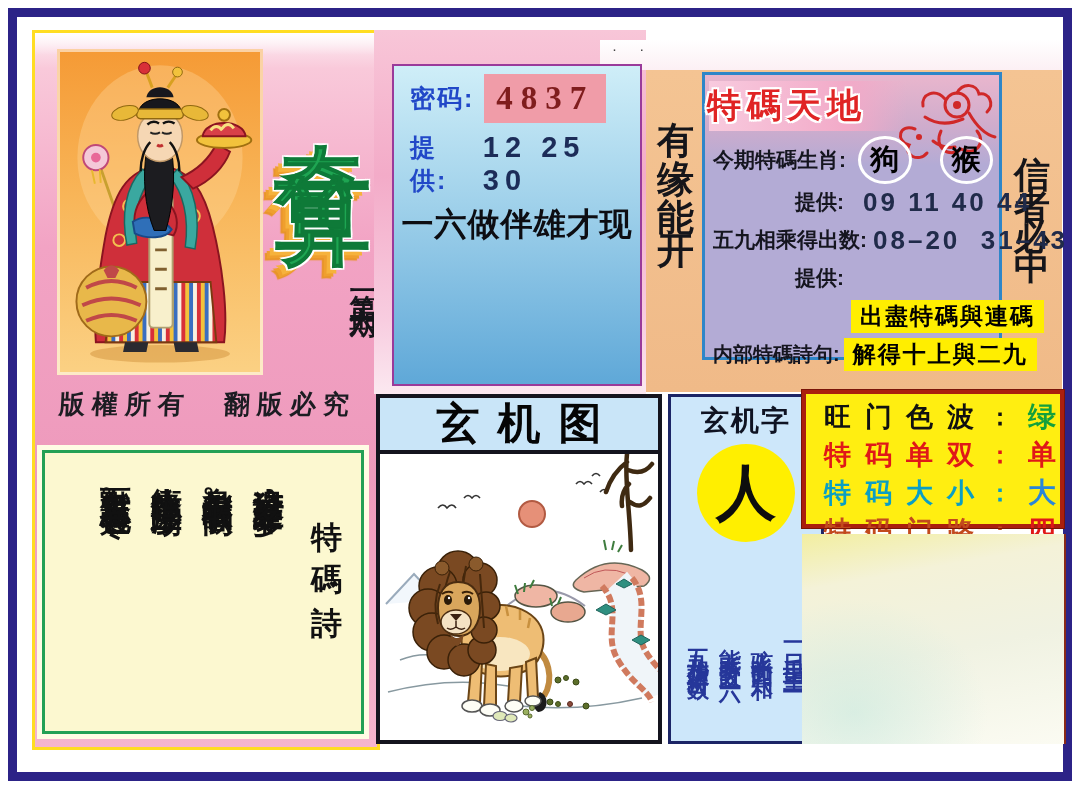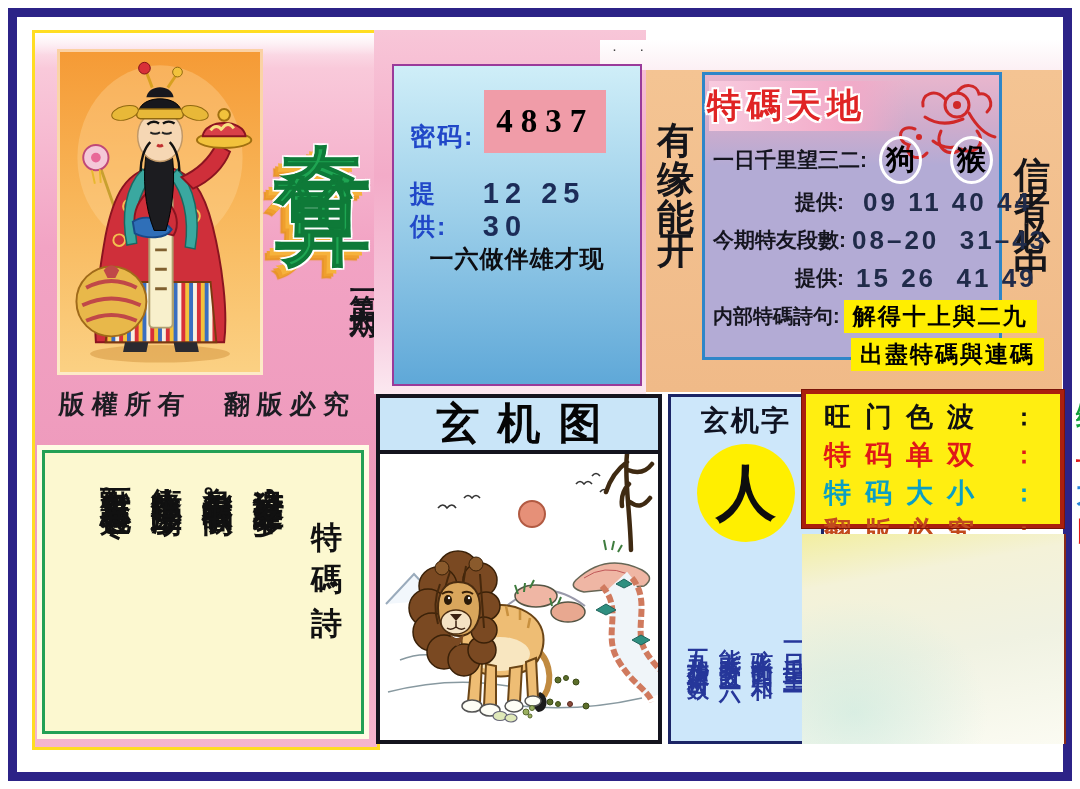--- a/index.html
+++ b/index.html
@@ -74,33 +74,33 @@
     border:2px solid #9a3a9a;
     background:linear-gradient(180deg,#cfeef8 0%,#9ed0ea 45%,#5fa8d8 100%);
   }
   .bulletin-pill{
     margin:13px auto 0;width:212px;height:56px;box-sizing:border-box;
     background:#ffef2e;border:3px solid #8c2f8c;border-radius:16px;
     display:flex;align-items:center;justify-content:center;
     font-family:"Liberation Serif","DejaVu Serif",serif;font-weight:bold;
     font-size:33px;letter-spacing:3px;color:#e0007c;
   }
-  .b-row{margin:24px 0 0 16px;display:flex;align-items:flex-end;}
+  .b-row{margin:8px 0 0 16px;display:flex;align-items:center;}
   .b-label{font-size:25px;font-weight:bold;color:#2148c8;letter-spacing:2px;}
   .pw-chip{
-    margin-left:10px;background:#f09ca8;padding:13px 12px;
-    font-family:"Liberation Serif","DejaVu Serif",serif;font-weight:bold;
-    font-size:33px;letter-spacing:8px;color:#000000;
+    margin-left:10px;background:#f09ca8;padding:6px 12px;
+    font-family:"Liberation Serif","DejaVu Serif",serif;font-weight:bold;
+    font-size:33px;letter-spacing:8px;color:#7f1d1d;
   }
   .b-nums{margin-left:10px;font-size:29px;font-weight:bold;color:#1c2c58;letter-spacing:6px;}
   .b-msg-label{margin:20px 0 0 16px;font-size:26px;font-weight:bold;color:#2856c8;letter-spacing:2px;}
   .b-sentence{
-    margin-top:0;text-align:center;
-    font-family:"Liberation Serif","DejaVu Serif",serif;font-weight:bold;
-    font-size:24px;letter-spacing:1px;color:#0d0d12;
+    margin-top:6px;text-align:center;
+    font-family:"Liberation Serif","DejaVu Serif",serif;font-weight:bold;
+    font-size:32px;letter-spacing:1px;color:#0d0d12;
   }
   
   .white-strip{left:600px;top:40px;width:462px;height:30px;
     background:linear-gradient(180deg,#ffffff,#fcf0f4);}
   .top-dots{left:612px;top:40px;font-size:15px;letter-spacing:9px;color:#444;}
   .orange-panel{left:646px;top:70px;width:416px;height:322px;
     background:linear-gradient(180deg,#f4c493,#f0ba88);}
   .v-slogan{
     writing-mode:vertical-rl;text-orientation:upright;
     font-family:"Liberation Serif","DejaVu Serif",serif;font-weight:bold;color:#15151a;
@@ -174,21 +174,21 @@
   }
   .xz-col{letter-spacing:5px;margin:0 2px;}
   
   .wangmen{
     left:802px;top:390px;width:262px;height:138px;box-sizing:border-box;
     border:4px solid #aa1f0e;outline:1px solid #7a1408;background:#ffee11;
     display:flex;flex-direction:column;justify-content:space-around;
     padding:4px 14px 4px 18px;
   }
   .pred-row{display:flex;align-items:center;
-    font-family:"Liberation Serif","DejaVu Serif",serif;font-weight:bold;gap:24px;}
+    font-family:"Liberation Serif","DejaVu Serif",serif;font-weight:bold;}
   .pl{font-size:27px;letter-spacing:14px;flex:1;white-space:nowrap;}
   .pc{font-size:24px;margin-right:16px;}
   .pv{font-size:28px;}
   
   .empty-panel{
     left:802px;top:534px;width:262px;height:210px;
     background:
       radial-gradient(ellipse at 20% 85%, rgba(190,230,220,.5), transparent 45%),
       linear-gradient(170deg,#f2eea0 0%,#f4f2d8 22%,#f0f2e2 55%,#fbfbf2 100%);
     border-right:2px solid #8a2a18;
@@ -304,42 +304,41 @@
       <path d="M40 40 C52 48 64 48 78 42"></path>
       <path d="M84 36 C92 50 102 58 110 60"></path>
       <path d="M48 64 q10 8 22 6"></path>
     </g>
     <circle cx="72" cy="28" r="4" fill="#d02828"></circle>
     <circle cx="34" cy="60" r="3" fill="#d02828"></circle>
   </svg>
 
   <div class="abs tema-rows">
     <div class="t-row" style="height:46px">
-      <span class="t-label">一日千里望三二:</span>
+      <span class="t-label">今期特碼生肖:</span>
       <span class="zodiac-oval" style="margin-left:12px">狗</span>
       <span class="zodiac-oval" style="margin-left:28px">猴</span>
     </div>
     <div class="t-row" style="height:38px;padding-left:82px">
       <span class="t-label">提供:</span>
       <span class="t-nums" style="margin-left:19px">09 11 40 44</span>
     </div>
     <div class="t-row" style="height:38px">
-      <span class="t-label">今期特友段數:</span>
+      <span class="t-label">五九相乘得出数:</span>
       <span class="t-nums" style="margin-left:6px">08–20  31–43</span>
     </div>
     <div class="t-row" style="height:38px;padding-left:82px">
       <span class="t-label">提供:</span>
-      <span class="t-nums" style="margin-left:12px">15 26  41 49</span>
+    </div>
+    <div class="t-row" style="height:38px;padding-left:138px">
+      <span class="verse-chip">出盡特碼與連碼</span>
     </div>
     <div class="t-row" style="height:38px">
       <span class="t-label" style="font-size:20px">内部特碼詩句:</span>
       <span class="verse-chip" style="margin-left:4px">解得十上與二九</span>
-    </div>
-    <div class="t-row" style="height:38px;padding-left:138px">
-      <span class="verse-chip">出盡特碼與連碼</span>
     </div>
   </div>
 </div>
 
 <div class="abs xuanjitu">
   <div class="xuanjitu-header">玄机图</div>
   <div class="xuanjitu-body">
     <svg viewBox="0 0 278 286">
       <path d="M6 150 L34 120 L58 146" fill="#f2f7fc" stroke="#9aabbc" stroke-width="2"></path>
       <path d="M66 150 L92 126 L118 148" fill="none" stroke="#aab0c0" stroke-width="1.5"></path>
@@ -450,19 +449,19 @@
     <span class="pl">特码单双</span>
     <span class="pc">：</span>
     <span class="pv" style="color: rgb(224, 24, 24);">单</span>
   </div>
   <div class="pred-row" style="color: rgb(10, 159, 196);">
     <span class="pl">特码大小</span>
     <span class="pc">：</span>
     <span class="pv" style="color: rgb(42, 134, 216);">大</span>
   </div>
   <div class="pred-row" style="color: rgb(194, 74, 29);">
-    <span class="pl">翻版必究</span>
+    <span class="pl">特码门路</span>
     <span class="pc">：</span>
     <span class="pv" style="color: rgb(224, 24, 24);">四</span>
   </div>
 </div>
 
 <div class="abs empty-panel"></div>
 
 </body></html>

